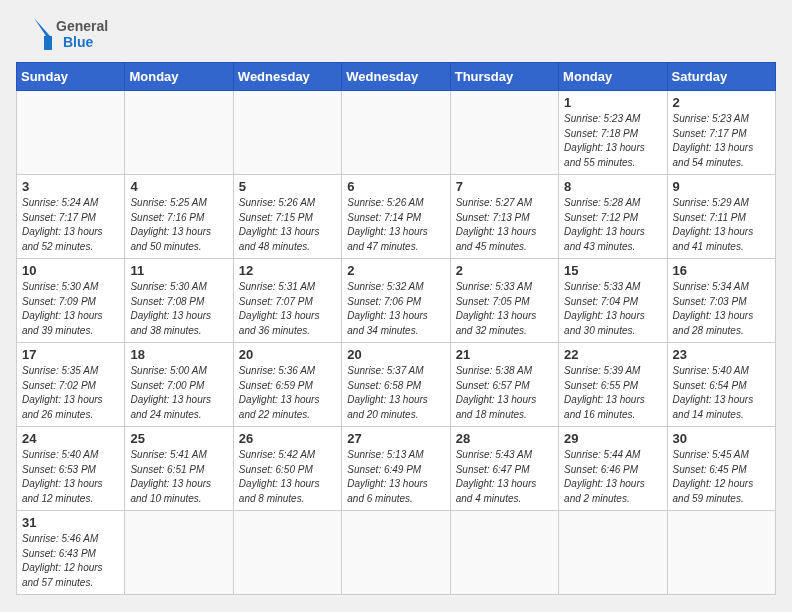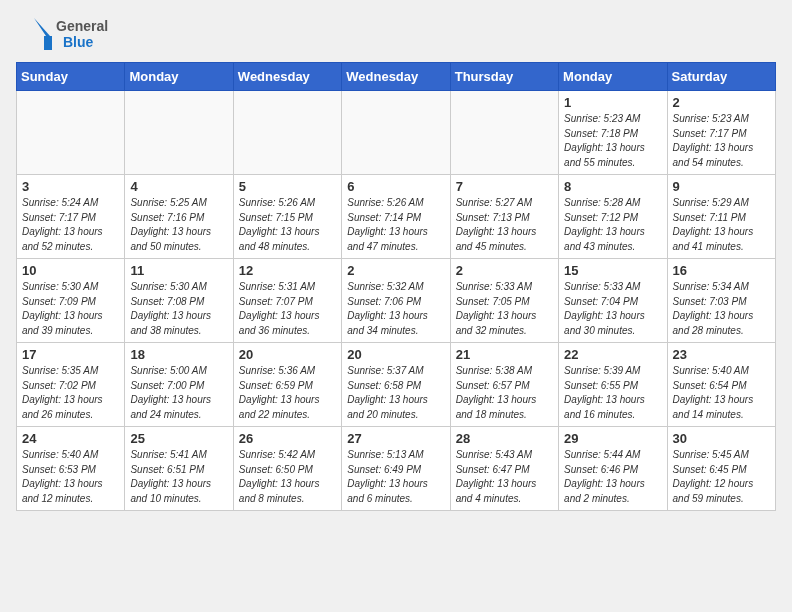--- a/index.html
+++ b/index.html
@@ -298,20 +298,34 @@
 Sunset: 6:46 PM
 Daylight: 13 hours and 2 minutes.</div>
         </td>
         <td>
           <span class="day-number">30</span>
           <div class="day-info">Sunrise: 5:45 AM
 Sunset: 6:45 PM
 Daylight: 12 hours and 59 minutes.</div>
         </td>
       </tr>
+      <tr>
+        <td>
+          <span class="day-number">31</span>
+          <div class="day-info">Sunrise: 5:46 AM
+Sunset: 6:43 PM
+Daylight: 12 hours and 57 minutes.</div>
+        </td>
+        <td class="empty"></td>
+        <td class="empty"></td>
+        <td class="empty"></td>
+        <td class="empty"></td>
+        <td class="empty"></td>
+        <td class="empty"></td>
+      </tr>
     </tbody>
 </table>
 
 <style>
 .logo {
   display: flex;
   align-items: flex-end;
 }
 </style>
 

